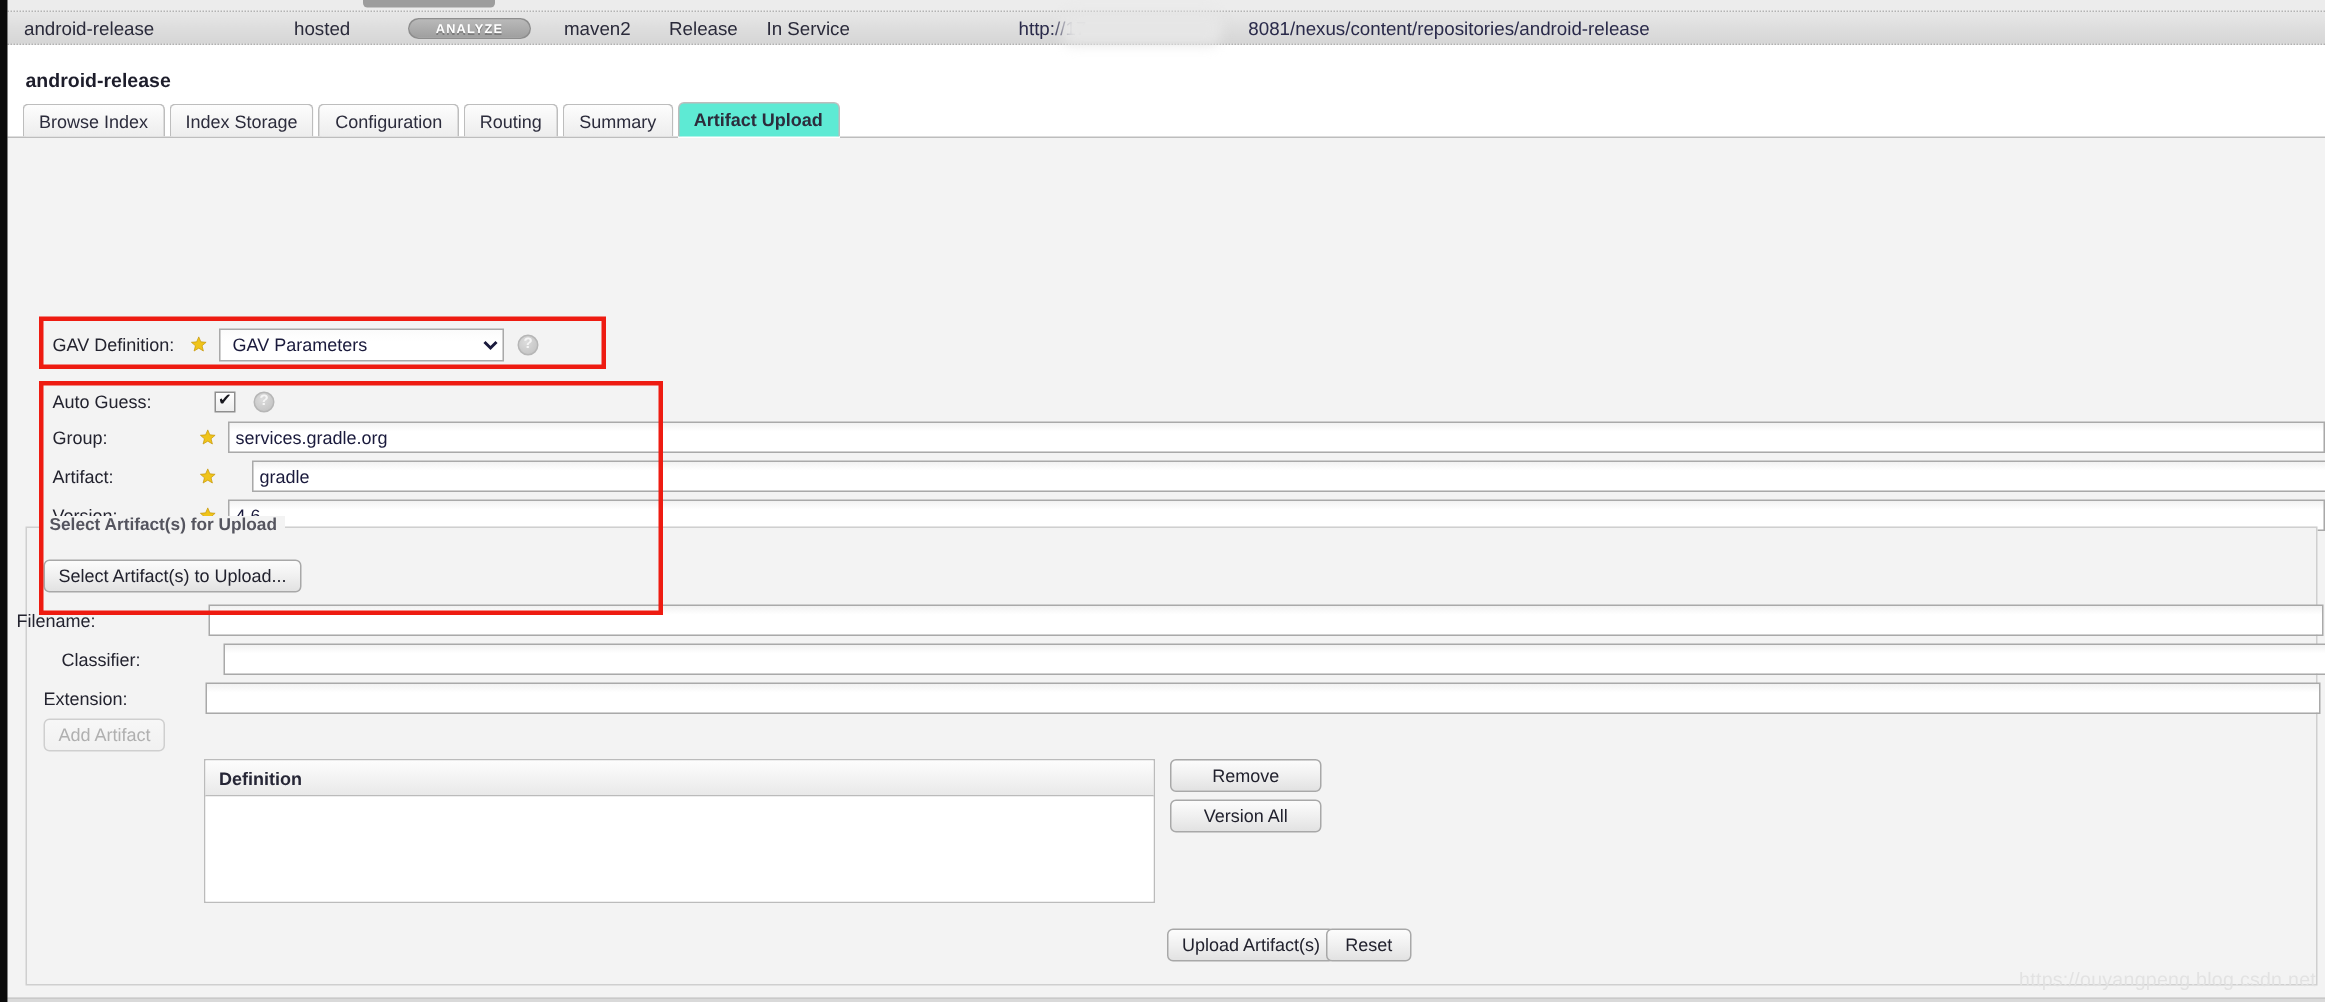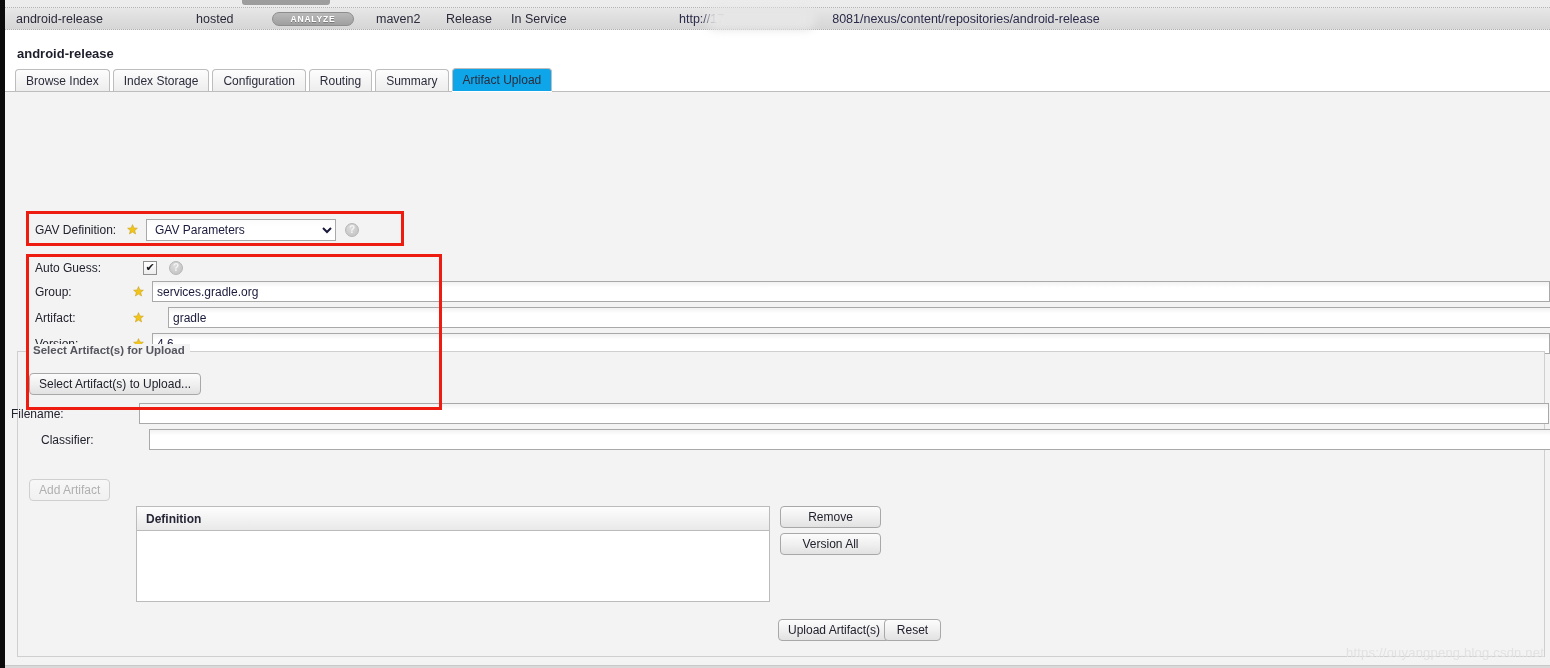--- a/index.html
+++ b/index.html
@@ -81,21 +81,21 @@
   }
   .tab {
     height: 22px; margin-right: 3px; padding: 0 10px;
     display: flex; align-items: center;
     font-size: 12px; color: #2c2c3c;
     background: linear-gradient(to bottom, #fdfdfd 0%, #ededed 100%);
     border: 1px solid #bdbdbd; border-bottom: none;
     border-radius: 4px 4px 0 0;
   }
   .tab.active {
-    font-weight: normal; background: #0ea5e9;
+    font-weight: bold; background: #5eead4;
     border-color: #bdbdbd; position: relative; z-index: 2;
     height: 23px;
     box-shadow: 0 1px 0 0 #ffffff;
   }
 
   
   .content {
     position: absolute; left: 5px; top: 92px; width: 1545px; height: 576px;
     background: #f3f3f3;
   }
@@ -335,20 +335,24 @@
     <div class="frow" style="left:6px; top:311px;gap:20px;">
       <span class="flabel" style="width:108px">Filename:</span>
       <input class="ui flat" style="width: 1410px;" value="">
     </div>
 
     <div class="frow" style="left:36px; top:337px;">
       <span class="flabel" style="width:108px">Classifier:</span>
       <input class="ui flat" style="width: 1410px;" value="">
     </div>
 
+    <div class="frow" style="left:24px; top:363px;">
+      <span class="flabel" style="width:108px">Extension:</span>
+      <input class="ui flat" style="width: 1410px;" value="">
+    </div>
 
     <button class="btn disabled" style="position:absolute; left:24px; top:387px;">Add Artifact</button>
 
     <div class="art-panel" style="left:131px; top:414px; width:634px;">
       <div class="art-head">Definition</div>
       <div class="art-body"></div>
     </div>
 
     <button class="btn" style="position:absolute; left:775px; top:414px; width:101px;">Remove</button>
     <button class="btn" style="position:absolute; left:775px; top:441px; width:101px;">Version All</button>

